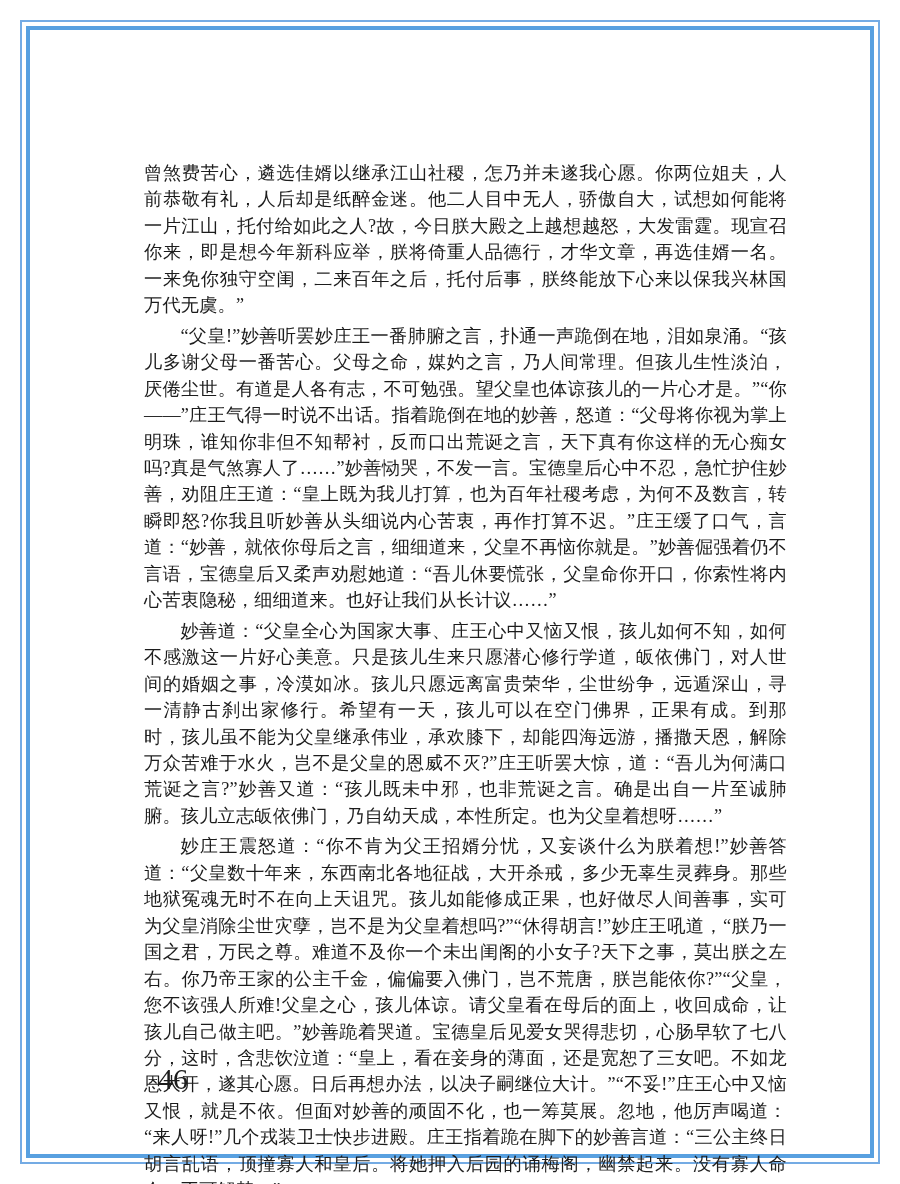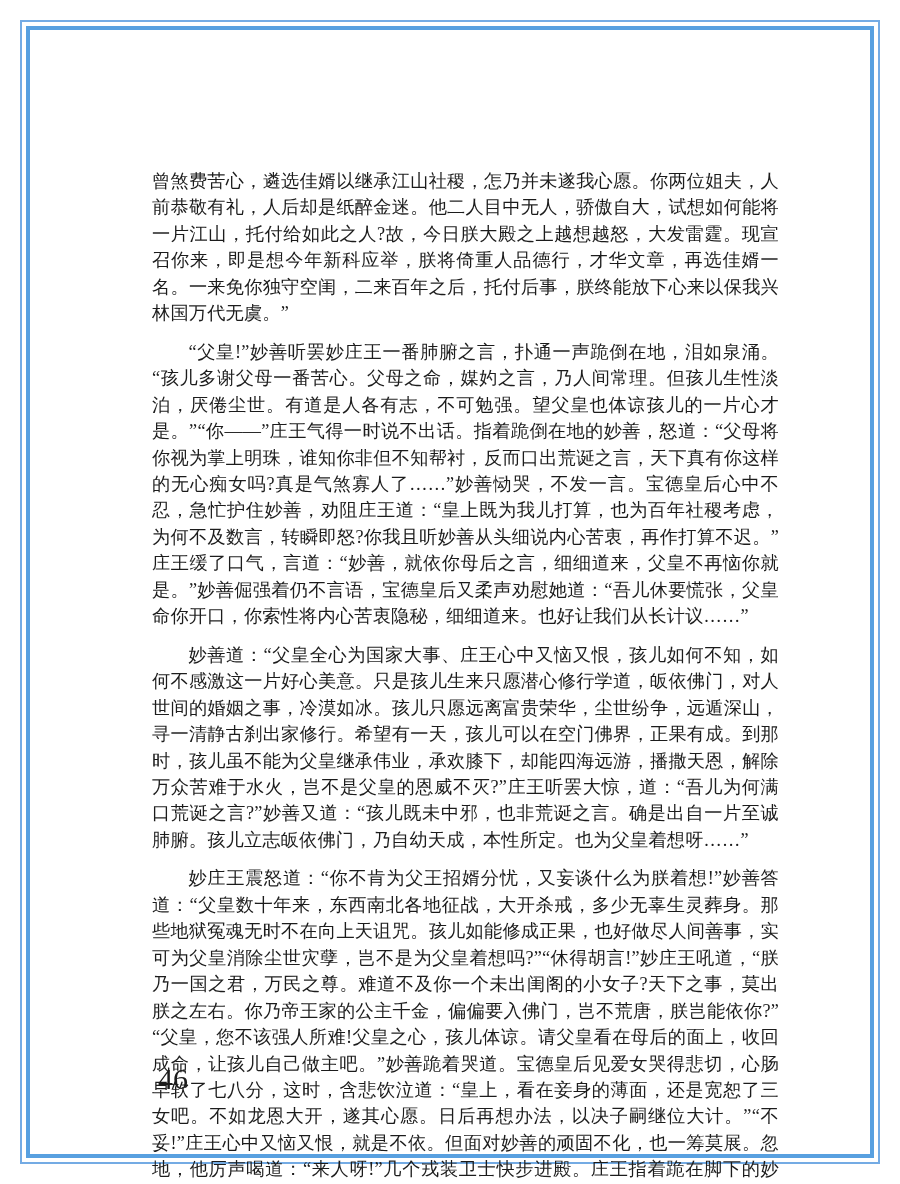--- a/index.html
+++ b/index.html
@@ -27,21 +27,21 @@
     border: 4px solid var(--border-blue, #58a0e0);
     pointer-events: none;
   }
   .text-block {
     position: absolute;
     left: 140px;
     top: 156px;
     width: 651px;
   }
   .text-block p {
-    margin: 12px;
+    margin: 4px;
     font-size: 18.2px;
     line-height: 26.45px;
     text-align: justify;
     text-justify: inter-ideograph;
     text-indent: 2em;
     letter-spacing: 0.2px;
     word-break: break-all;
   }
   .text-block p.no-indent {
     text-indent: 0;

